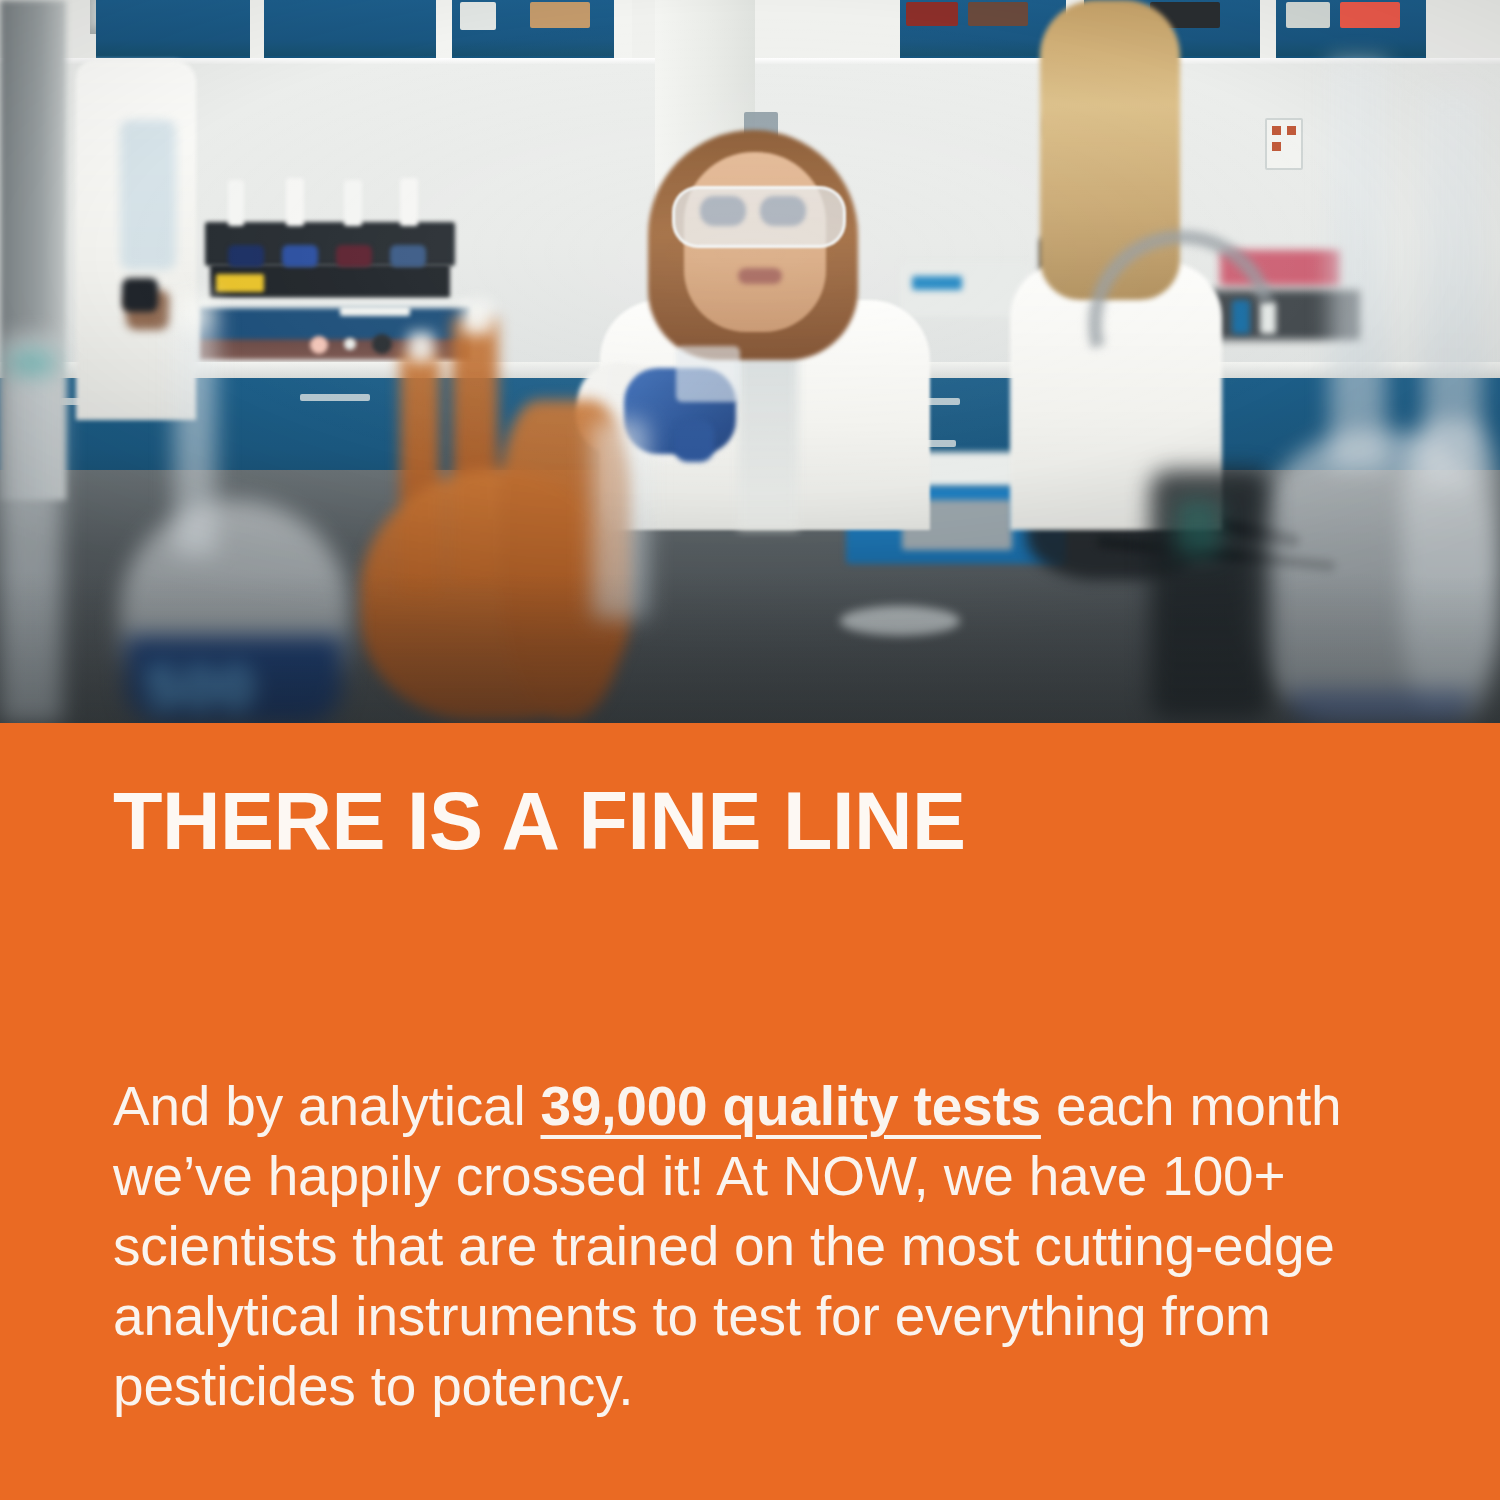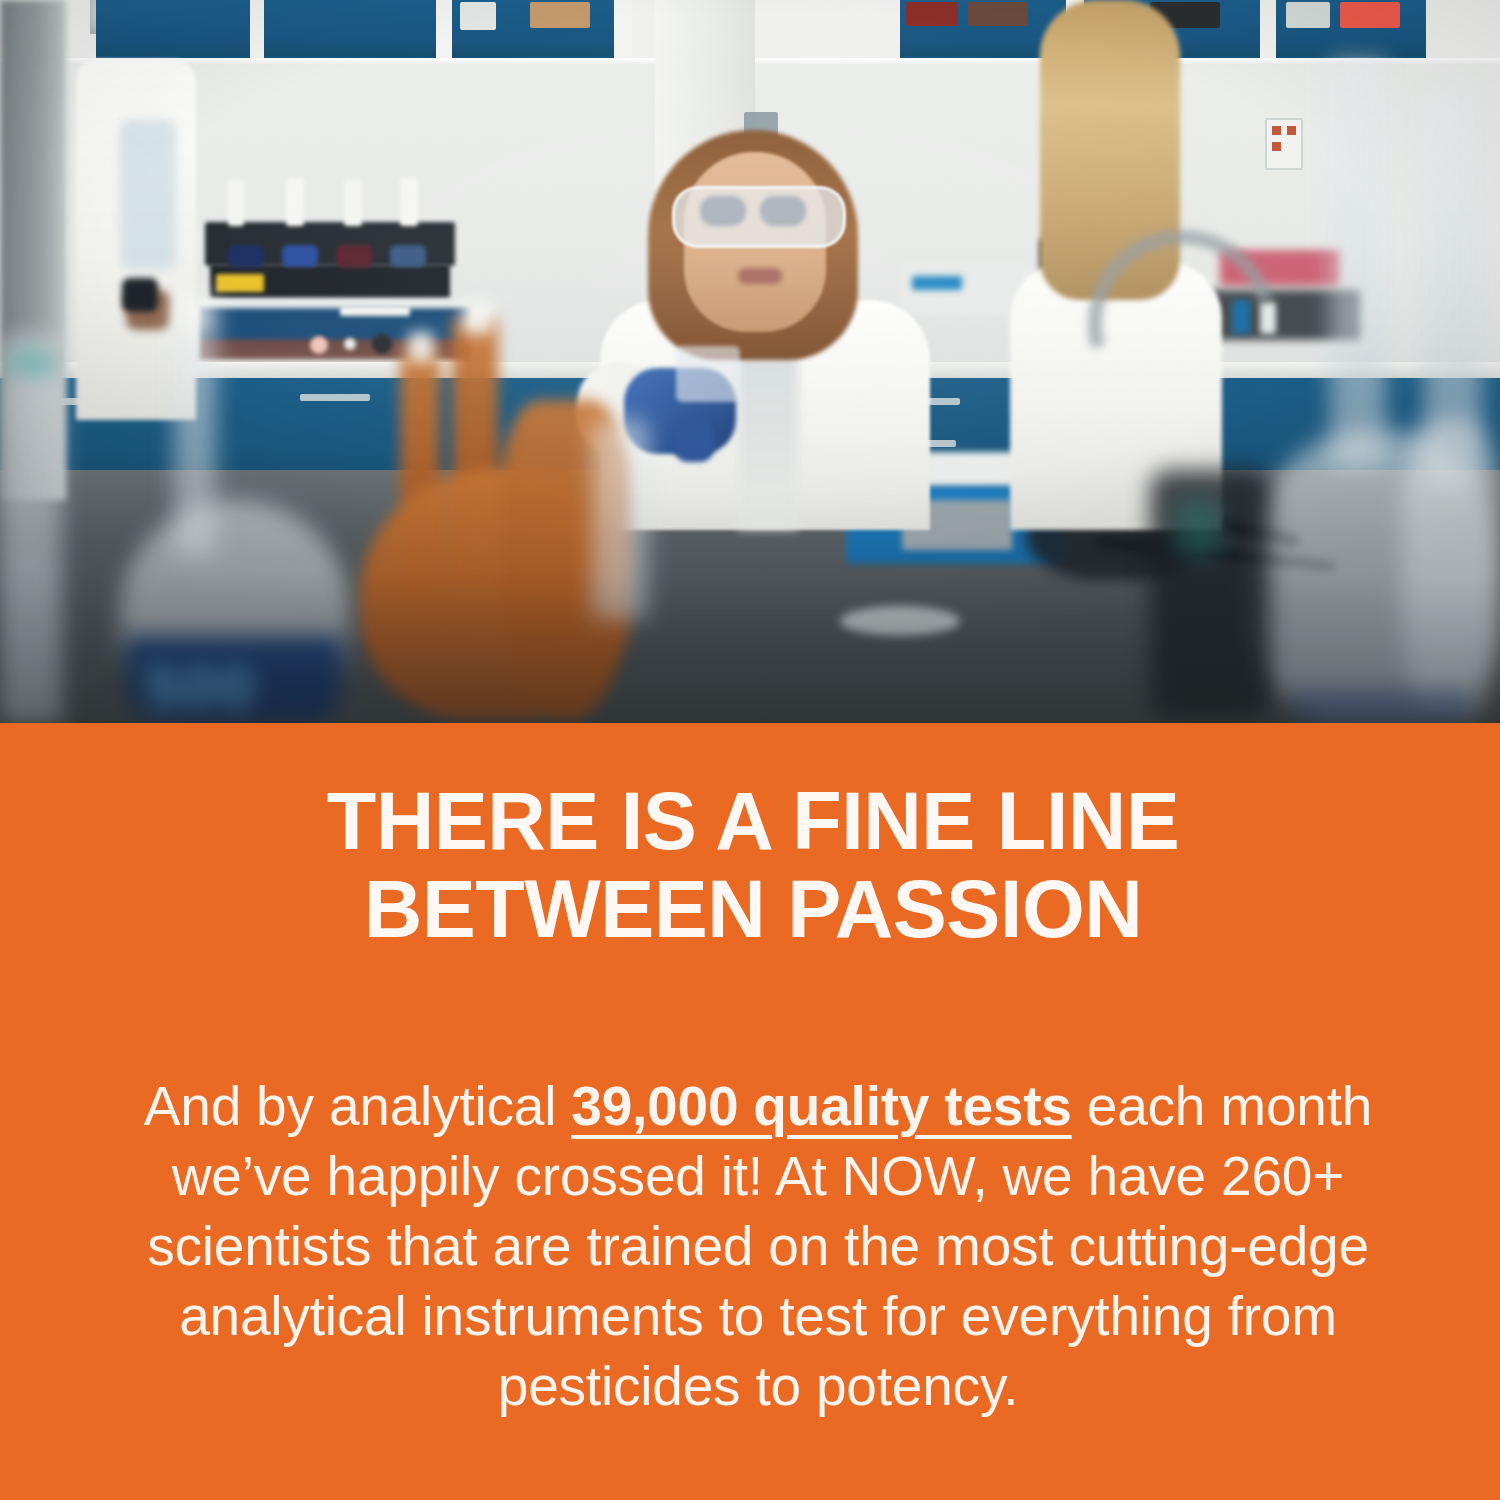--- a/index.html
+++ b/index.html
@@ -175,21 +175,20 @@
   }
 
   
   .copy {
     position: absolute;
     left: 0;
     top: 723px;
     width: 1500px;
     height: 777px;
     background: #EA6A23;
-    text-align: center;
   }
 
   .headline {
     position: absolute;
     left: 113px;
     top: 54px;
     width: 1280px;
     margin: 0;
     color: #FDF8F3;
     font-family: "Liberation Sans", sans-serif;
@@ -389,19 +388,18 @@
 
       <div class="photo-soft"></div>
       <div class="photo-shade"></div>
     </div>
   </div>
 
   <div class="copy">
 
     <h1 class="headline">
       <span class="hl-line">THERE IS A FINE LINE</span>
-      <span class="hl-line">BETWEEN PASSION</span>
     </h1>
 
-    <p class="body-copy"><span>And by analytical </span><b>39,000 quality tests</b><span> each month we’ve happily crossed it! At NOW, we have 260+ scientists that are trained on the most cutting-edge analytical instruments to test for everything from pesticides to potency.</span></p>
+    <p class="body-copy"><span>And by analytical </span><b>39,000 quality tests</b><span> each month we’ve happily crossed it! At NOW, we have 100+ scientists that are trained on the most cutting-edge analytical instruments to test for everything from pesticides to potency.</span></p>
 
   </div>
 </div>
 
 </body></html>

